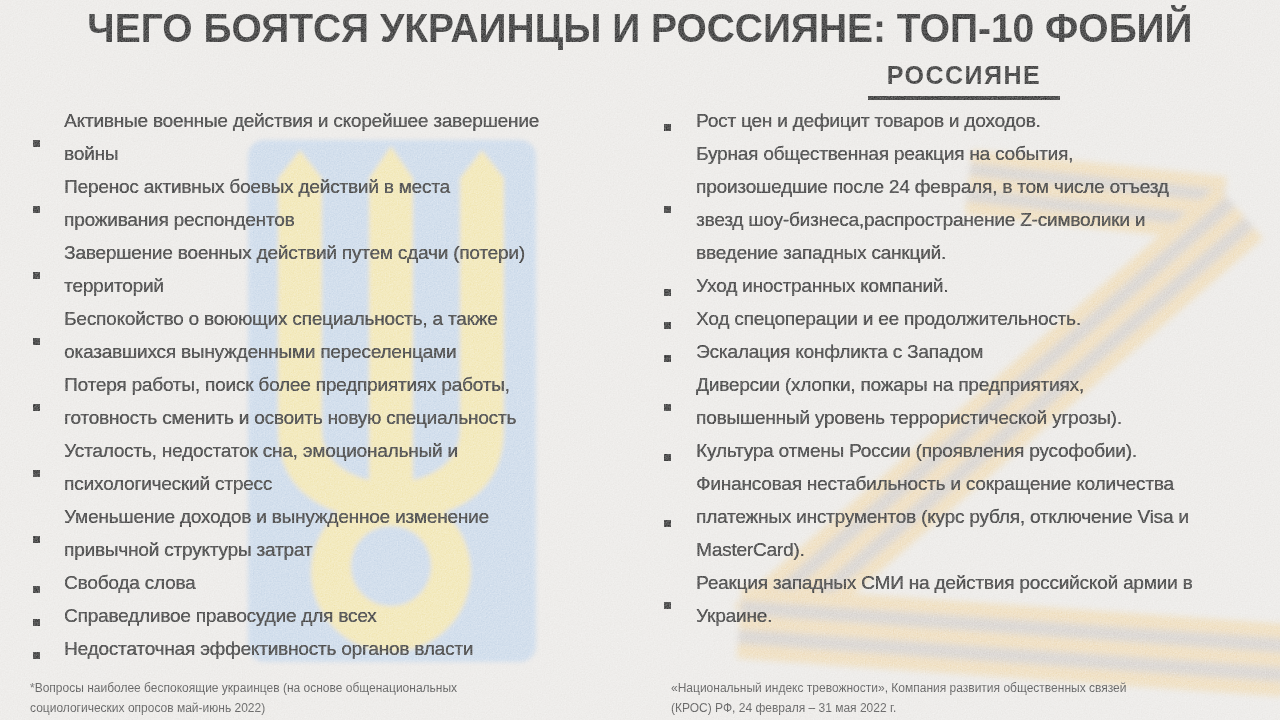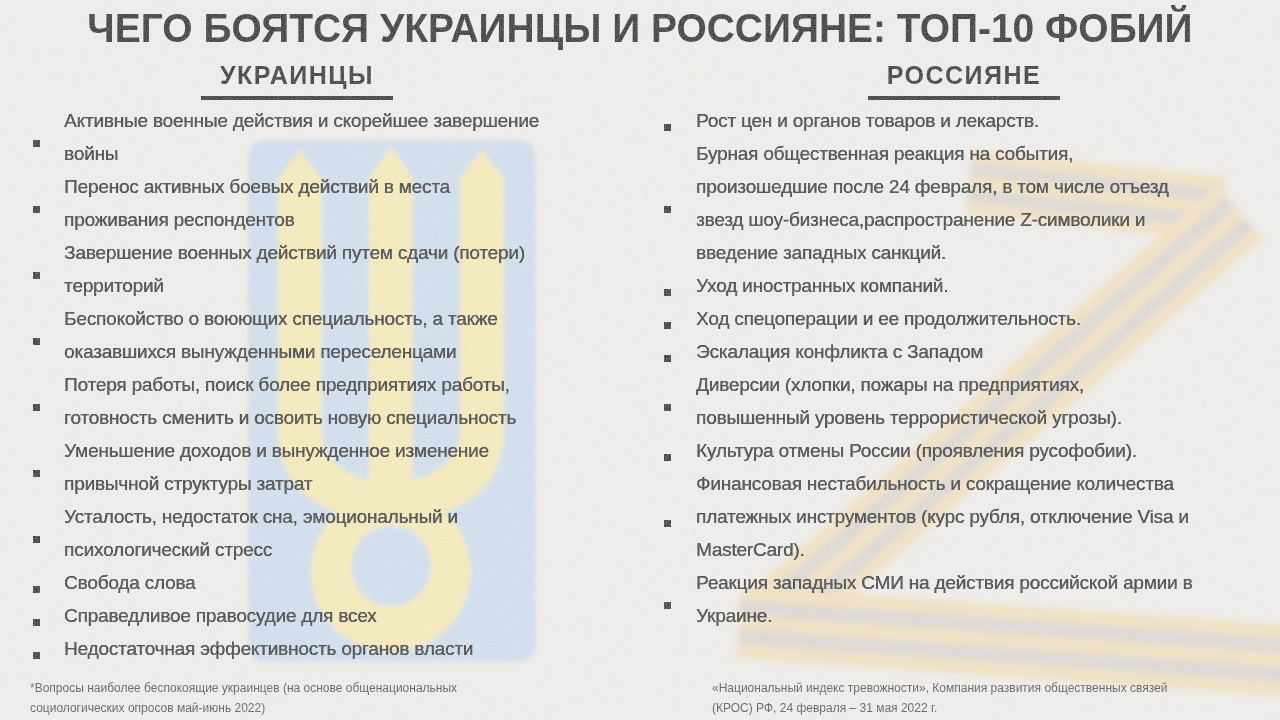--- a/index.html
+++ b/index.html
@@ -63,21 +63,21 @@
     text-shadow:0.35px 0 0 currentColor;
     white-space:pre;
   }
   .footnote{
     position:absolute;top:679px;
     font-size:12px;line-height:19.5px;
     color:var(--foot-ink);
     white-space:pre;
   }
   .footnote.ua{left:30px;}
-  .footnote.ru{left:712px;}
+  .footnote.ru{left:671px;}
 </style>
 </head>
 <body>
 
 <div class="canvas">
 
   <svg class="watermarks" width="1280" height="720" viewBox="0 0 1280 720" aria-hidden="true">
     <defs>
       <filter id="soft2" x="-20%" y="-20%" width="140%" height="140%">
         <feGaussianBlur stdDeviation="2.2"></feGaussianBlur>
@@ -131,21 +131,20 @@
         <rect x="0" y="43.5" width="548" height="14.5" fill="var(--ribbon-gray)"></rect>
         <rect x="0" y="58" width="548" height="14.5" fill="var(--ribbon-orange)"></rect>
       </g>
     </g>
   </svg>
 
   <div class="content">
 
     <div class="title">ЧЕГО БОЯТСЯ УКРАИНЦЫ И РОССИЯНЕ: ТОП-10 ФОБИЙ</div>
 
-    <div class="col-header ua">УКРАИНЦЫ</div>
     <div class="col-header ru">РОССИЯНЕ</div>
 
     <div class="list ua">
       <div class="item">
           <span class="bullet"></span>
           <span class="item-text">Активные военные действия и скорейшее завершение
 войны</span>
         </div>
       <div class="item">
           <span class="bullet"></span>
@@ -162,46 +161,46 @@
           <span class="item-text">Беспокойство о воюющих специальность, а также
 оказавшихся вынужденными переселенцами</span>
         </div>
       <div class="item">
           <span class="bullet"></span>
           <span class="item-text">Потеря работы, поиск более предприятиях работы,
 готовность сменить и освоить новую специальность</span>
         </div>
       <div class="item">
           <span class="bullet"></span>
+          <span class="item-text">Усталость, недостаток сна, эмоциональный и
+психологический стресс</span>
+        </div>
+      <div class="item">
+          <span class="bullet"></span>
           <span class="item-text">Уменьшение доходов и вынужденное изменение
 привычной структуры затрат</span>
         </div>
       <div class="item">
           <span class="bullet"></span>
-          <span class="item-text">Усталость, недостаток сна, эмоциональный и
-психологический стресс</span>
-        </div>
-      <div class="item">
-          <span class="bullet"></span>
           <span class="item-text">Свобода слова</span>
         </div>
       <div class="item">
           <span class="bullet"></span>
           <span class="item-text">Справедливое правосудие для всех</span>
         </div>
       <div class="item">
           <span class="bullet"></span>
           <span class="item-text">Недостаточная эффективность органов власти</span>
         </div>
     </div>
 
     <div class="list ru">
       <div class="item">
           <span class="bullet"></span>
-          <span class="item-text">Рост цен и органов товаров и лекарств.</span>
+          <span class="item-text">Рост цен и дефицит товаров и доходов.</span>
         </div>
       <div class="item">
           <span class="bullet"></span>
           <span class="item-text">Бурная общественная реакция на события,
 произошедшие после 24 февраля, в том числе отъезд
 звезд шоу-бизнеса,распространение Z-символики и
 введение западных санкций.</span>
         </div>
       <div class="item">
           <span class="bullet"></span>

